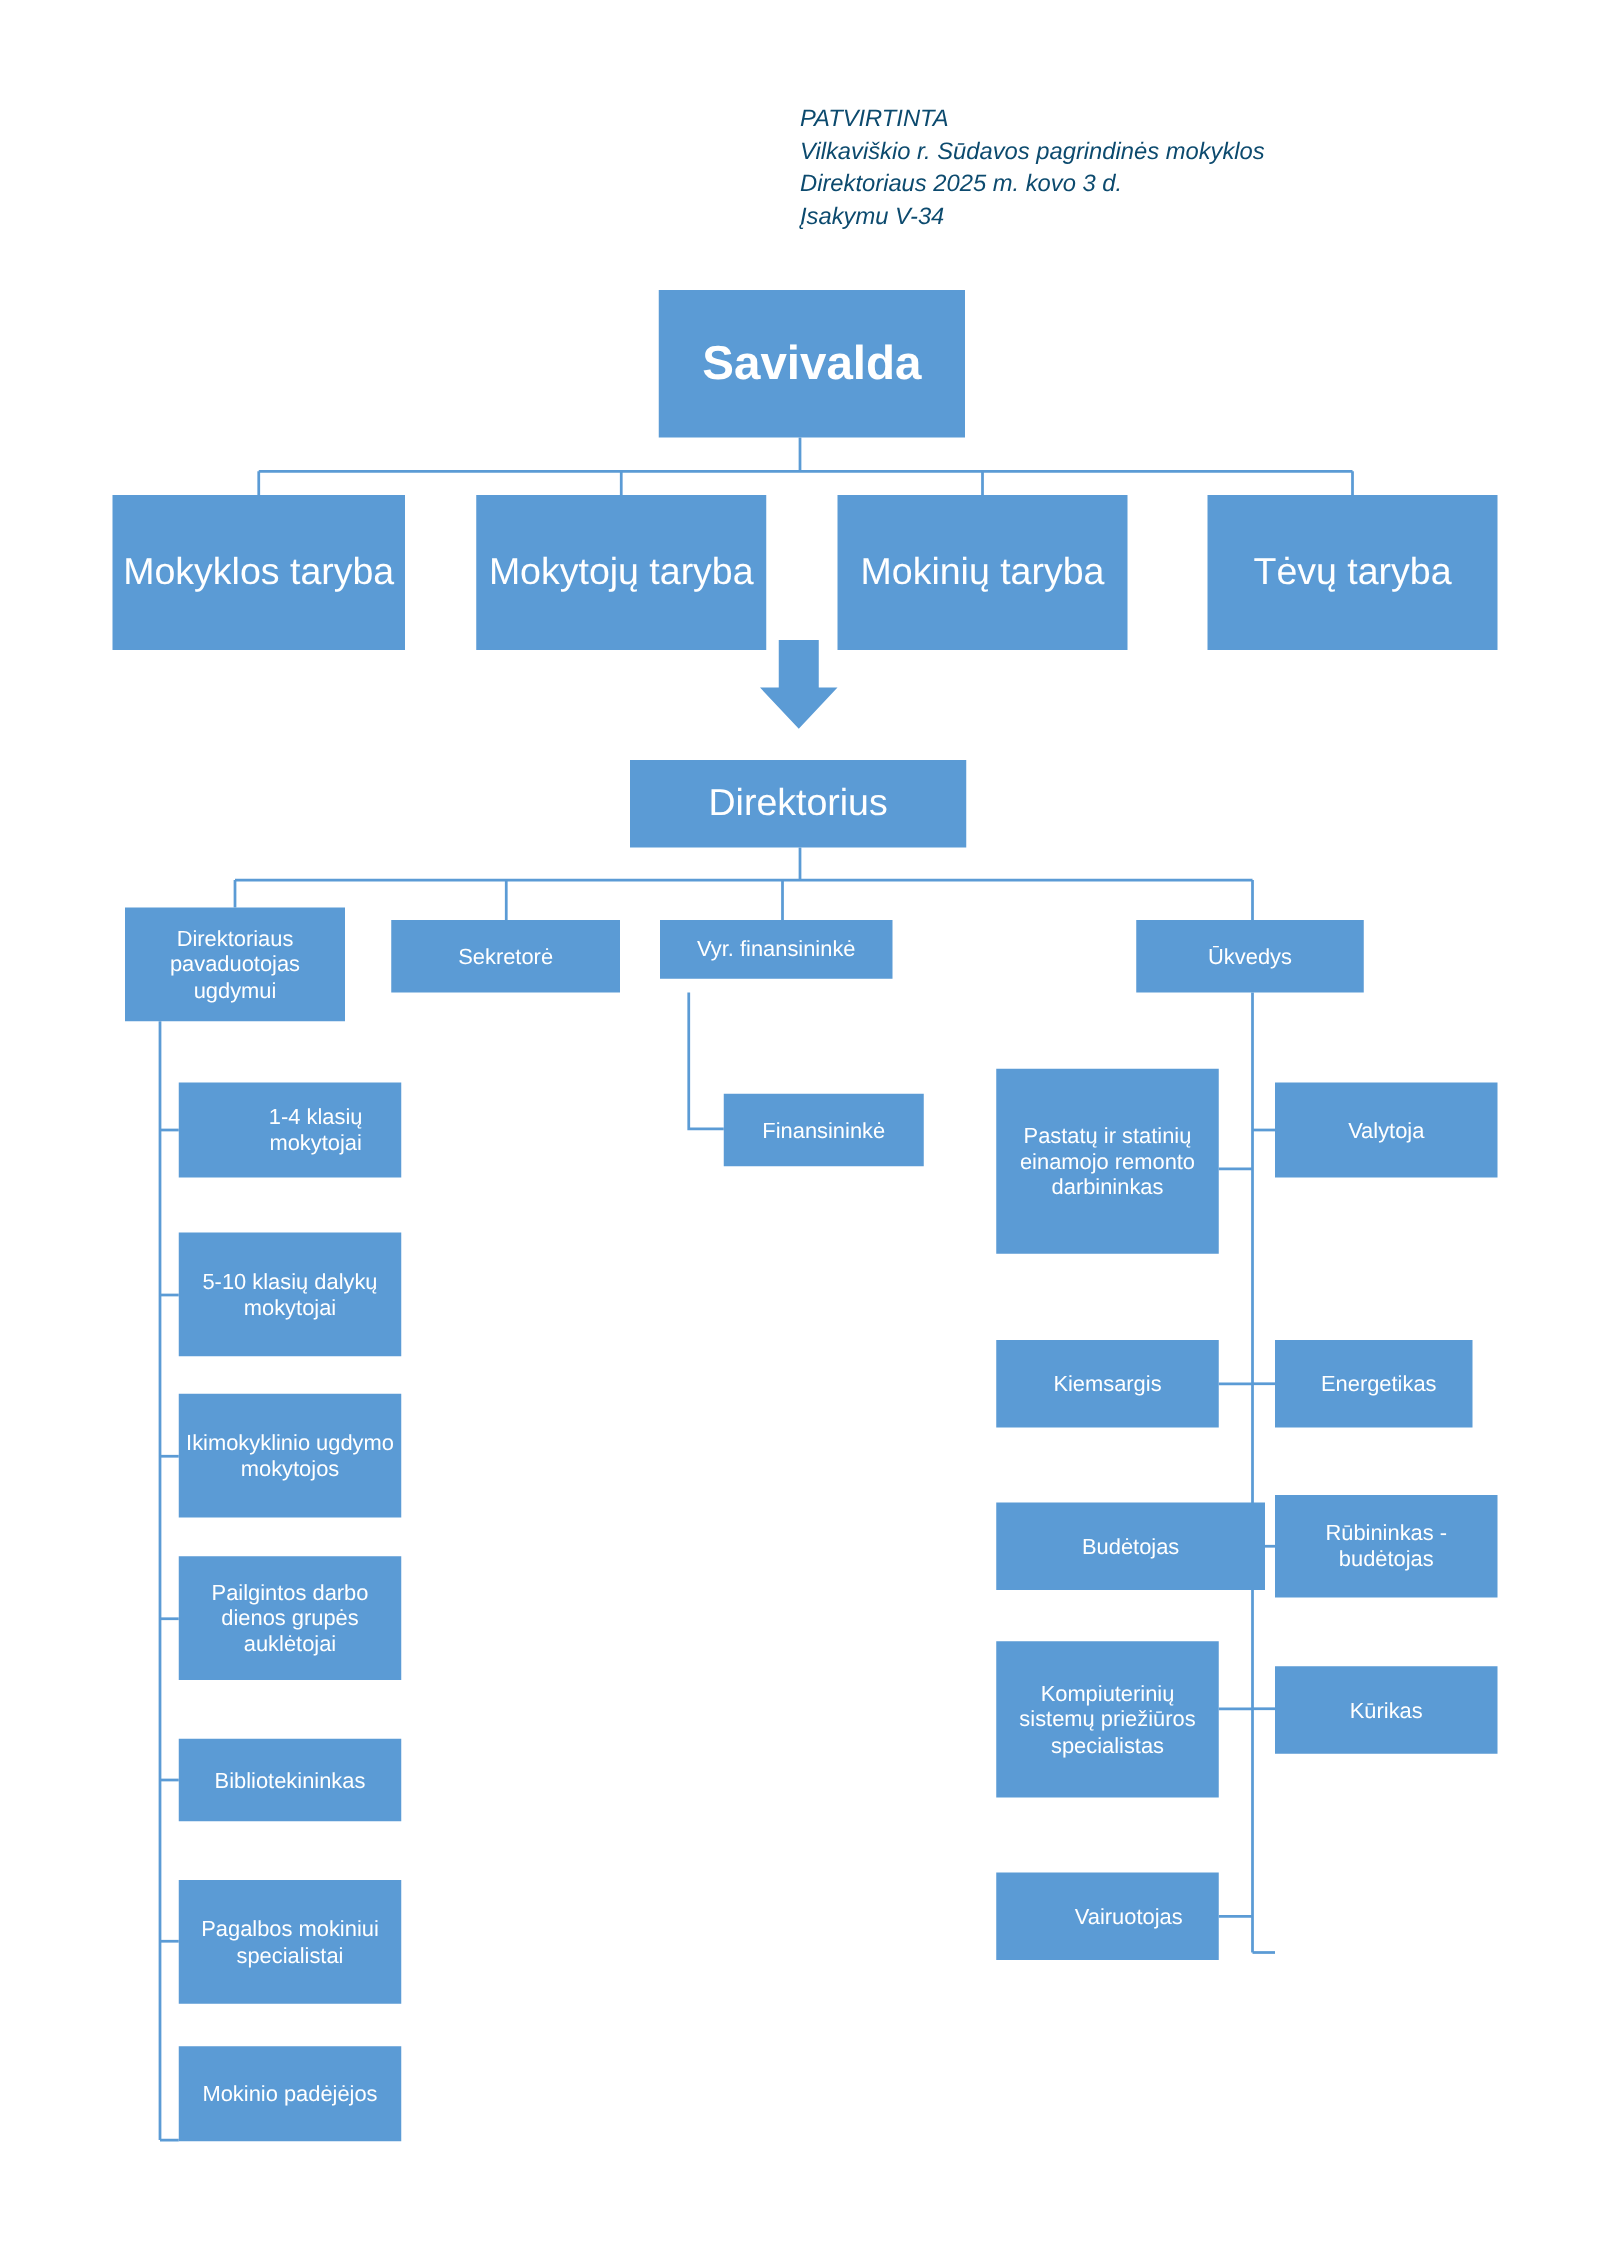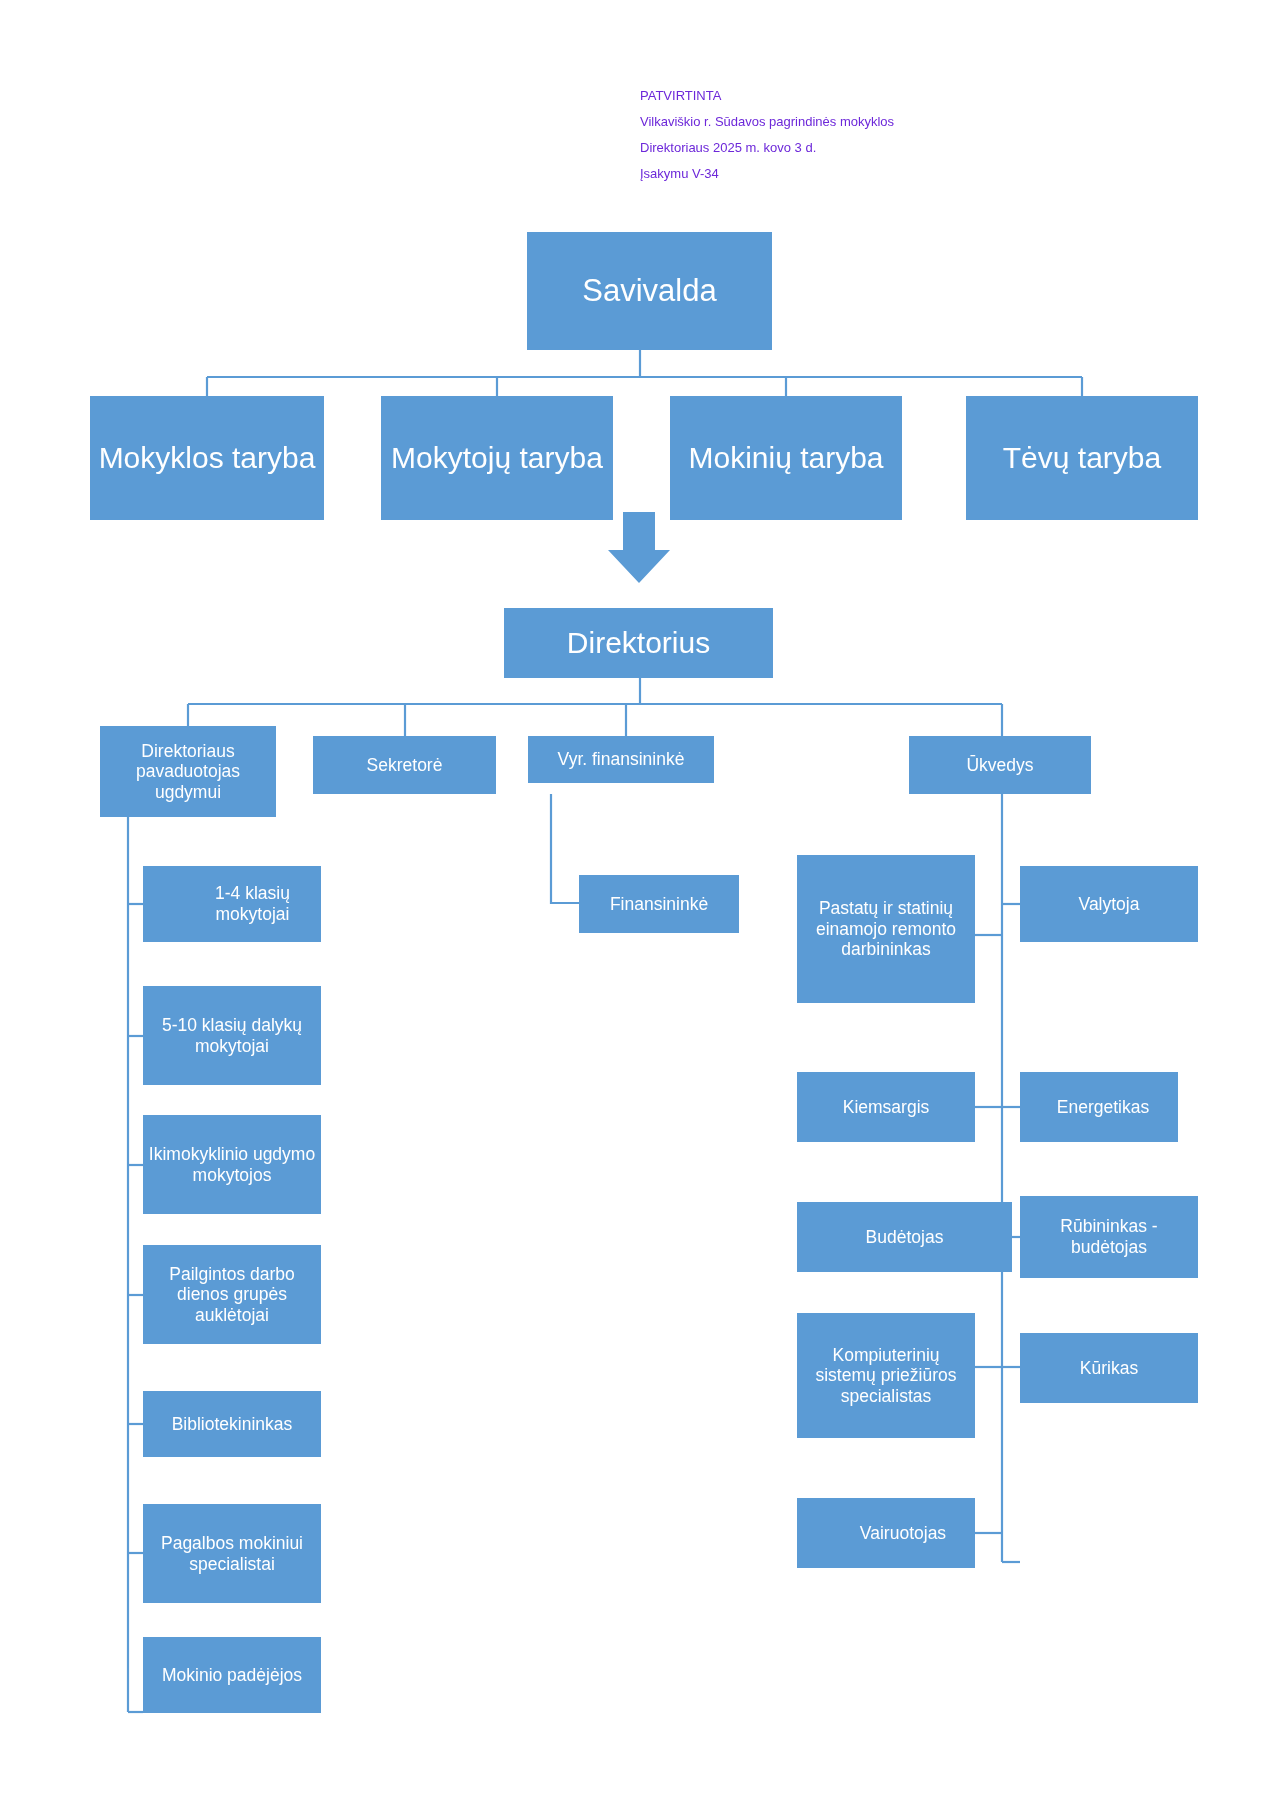--- a/index.html
+++ b/index.html
@@ -18,40 +18,41 @@
   #chart {
     position: absolute;
     left: 0; top: 0;
     width: 1280px;
     height: 1809px;
   }
   .header-block {
     position: absolute;
     left: 640px;
     top: 83px;
-    font-size: 13px;
+    font-size: 19px;
     line-height: 26px;
-    color: #6d28d9;
+    color: #0c4a6e;
     white-space: nowrap;
+    font-style: italic;
   }
   .header-block div { white-space: nowrap; }
 
   .node {
     position: absolute;
     background: #5B9BD5;
     color: #ffffff;
     display: flex;
     align-items: center;
     justify-content: center;
     text-align: center;
     box-sizing: border-box;
     line-height: 1.18;
     padding: 2px 4px;
   }
-  .n-big { font-size: 31px; }
+  .n-big { font-size: 38px; font-weight: bold; }
   .n-med { font-size: 30px; }
   .n-small { font-size: 17.5px; }
 
   svg.lines {
     position: absolute;
     left: 0; top: 0;
     width: 1280px;
     height: 1809px;
     pointer-events: none;
   }

